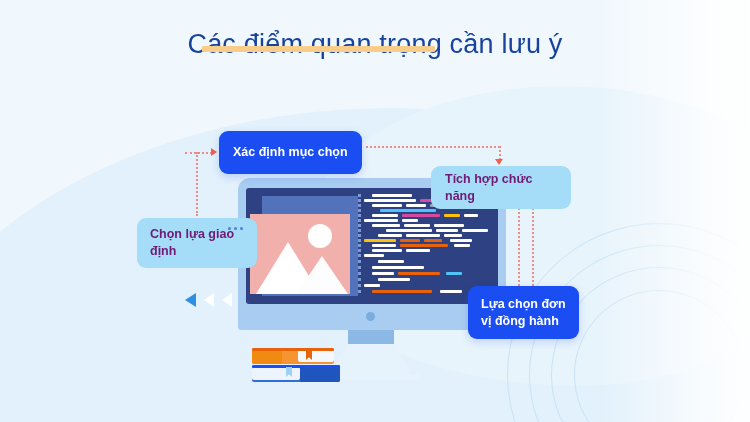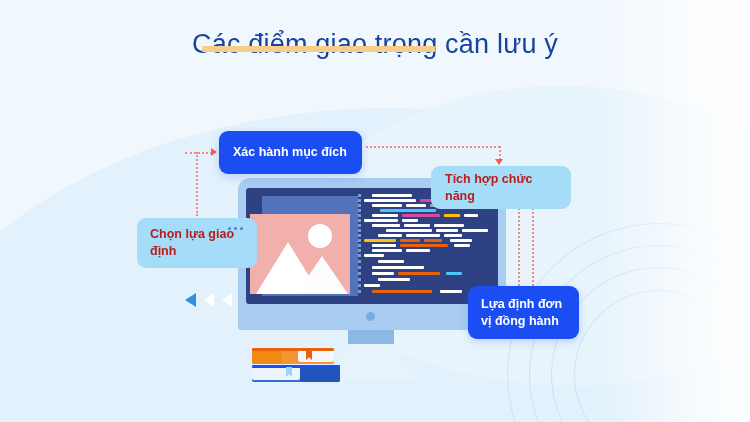--- a/index.html
+++ b/index.html
@@ -289,21 +289,21 @@
     box-sizing: border-box;
     line-height: 1.34;
   }
   .callout.solid {
     background: #1b4ef2;
     color: #ffffff;
     box-shadow: 0 3px 9px rgba(27,78,242,0.20);
   }
   .callout.tint {
     background: #a5dcf7;
-    color: #b91c1c;
+    color: #701a75;
   }
   .callout .txt {
     font-size: 12.5px;
     font-weight: bold;
     white-space: pre-line;
   }
   .dots-deco {
     position: absolute;
     right: 14px;
     top: 9px;
@@ -335,21 +335,21 @@
   <div class="rings">
     <div class="ring r1"></div>
     <div class="ring r2"></div>
     <div class="ring r3"></div>
     <div class="ring r4"></div>
   </div>
 
   <div class="bg-fade-right"></div>
 
   <div class="title-wrap">
-    <div class="title">Các điểm giao trọng cần lưu ý</div>
+    <div class="title">Các điểm quan trọng cần lưu ý</div>
   </div>
   <div class="title-underline"></div>
 
   <div class="dotline-h" style="left:185px; top:152px; width:27px;"></div>
   <div class="arrow arrow-right" style="left:211px; top:148px;"></div>
   <div class="dotline-v" style="left:196px; top:152px; height:64px;"></div>
 
   <div class="dotline-h" style="left:366px; top:146px; width:134px;"></div>
   <div class="dotline-v" style="left:499px; top:146px; height:14px;"></div>
   <div class="arrow arrow-down" style="left:495px; top:159px;"></div>
@@ -450,35 +450,35 @@
     <div class="book" style="left:48px; top:17px; width:40px; height:17px; background:#1f55bd;"></div>
     <div class="book" style="left:0; top:17px; width:88px; height:3px; background:#1b4ef2;"></div>
     <div class="bookmark" style="left:34px; top:19px; background:#9ed2f5;"></div>
   </div>
 
   <div class="tri" style="left:185px; top:293px; border-right:11px solid #2f8fe0;"></div>
   <div class="tri" style="left:204px; top:293px; border-right:10px solid #ffffff;"></div>
   <div class="tri" style="left:222px; top:293px; border-right:10px solid #ffffff; opacity:0.92;"></div>
 
   <div class="callout solid" id="box-purpose">
-    <span class="txt">Xác hành mục đích</span>
+    <span class="txt">Xác định mục chọn</span>
   </div>
 
   <div class="callout tint" id="box-feature">
     <span class="txt">Tích hợp chức năng</span>
   </div>
 
   <div class="callout tint" id="box-ui">
     <span class="dots-deco">
         <i></i>
         <i></i>
         <i></i>
       </span>
     <span class="txt">Chọn lựa giao
 định</span>
   </div>
 
   <div class="callout solid" id="box-partner">
-    <span class="txt">Lựa định đơn
+    <span class="txt">Lựa chọn đơn
 vị đồng hành</span>
   </div>
 
 </div>
 
 </body></html>

